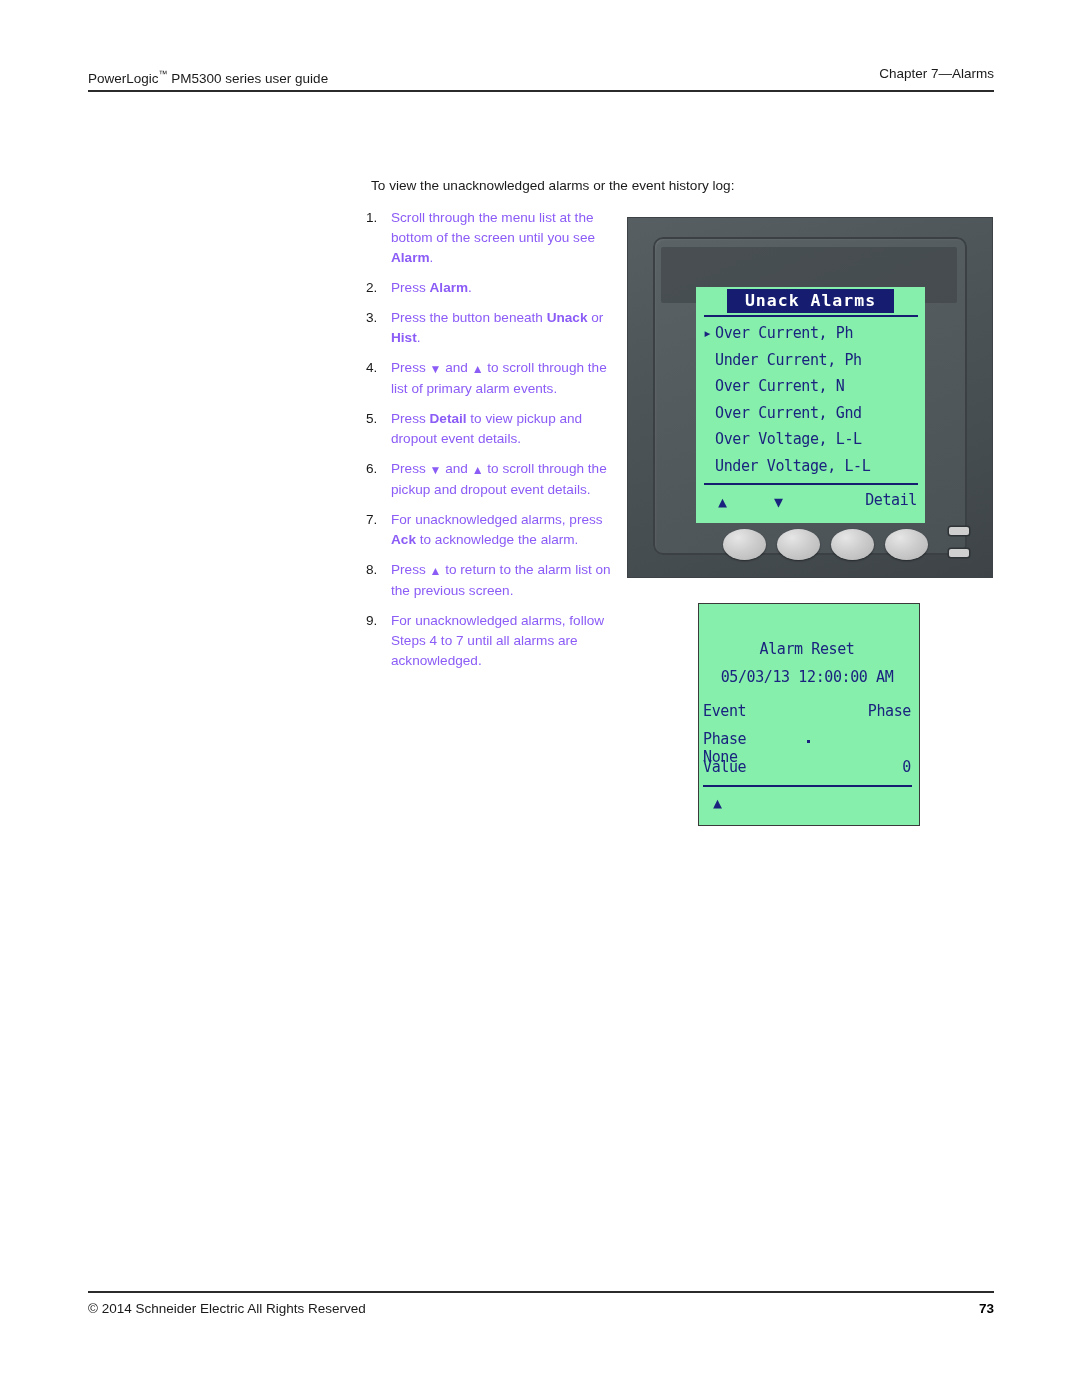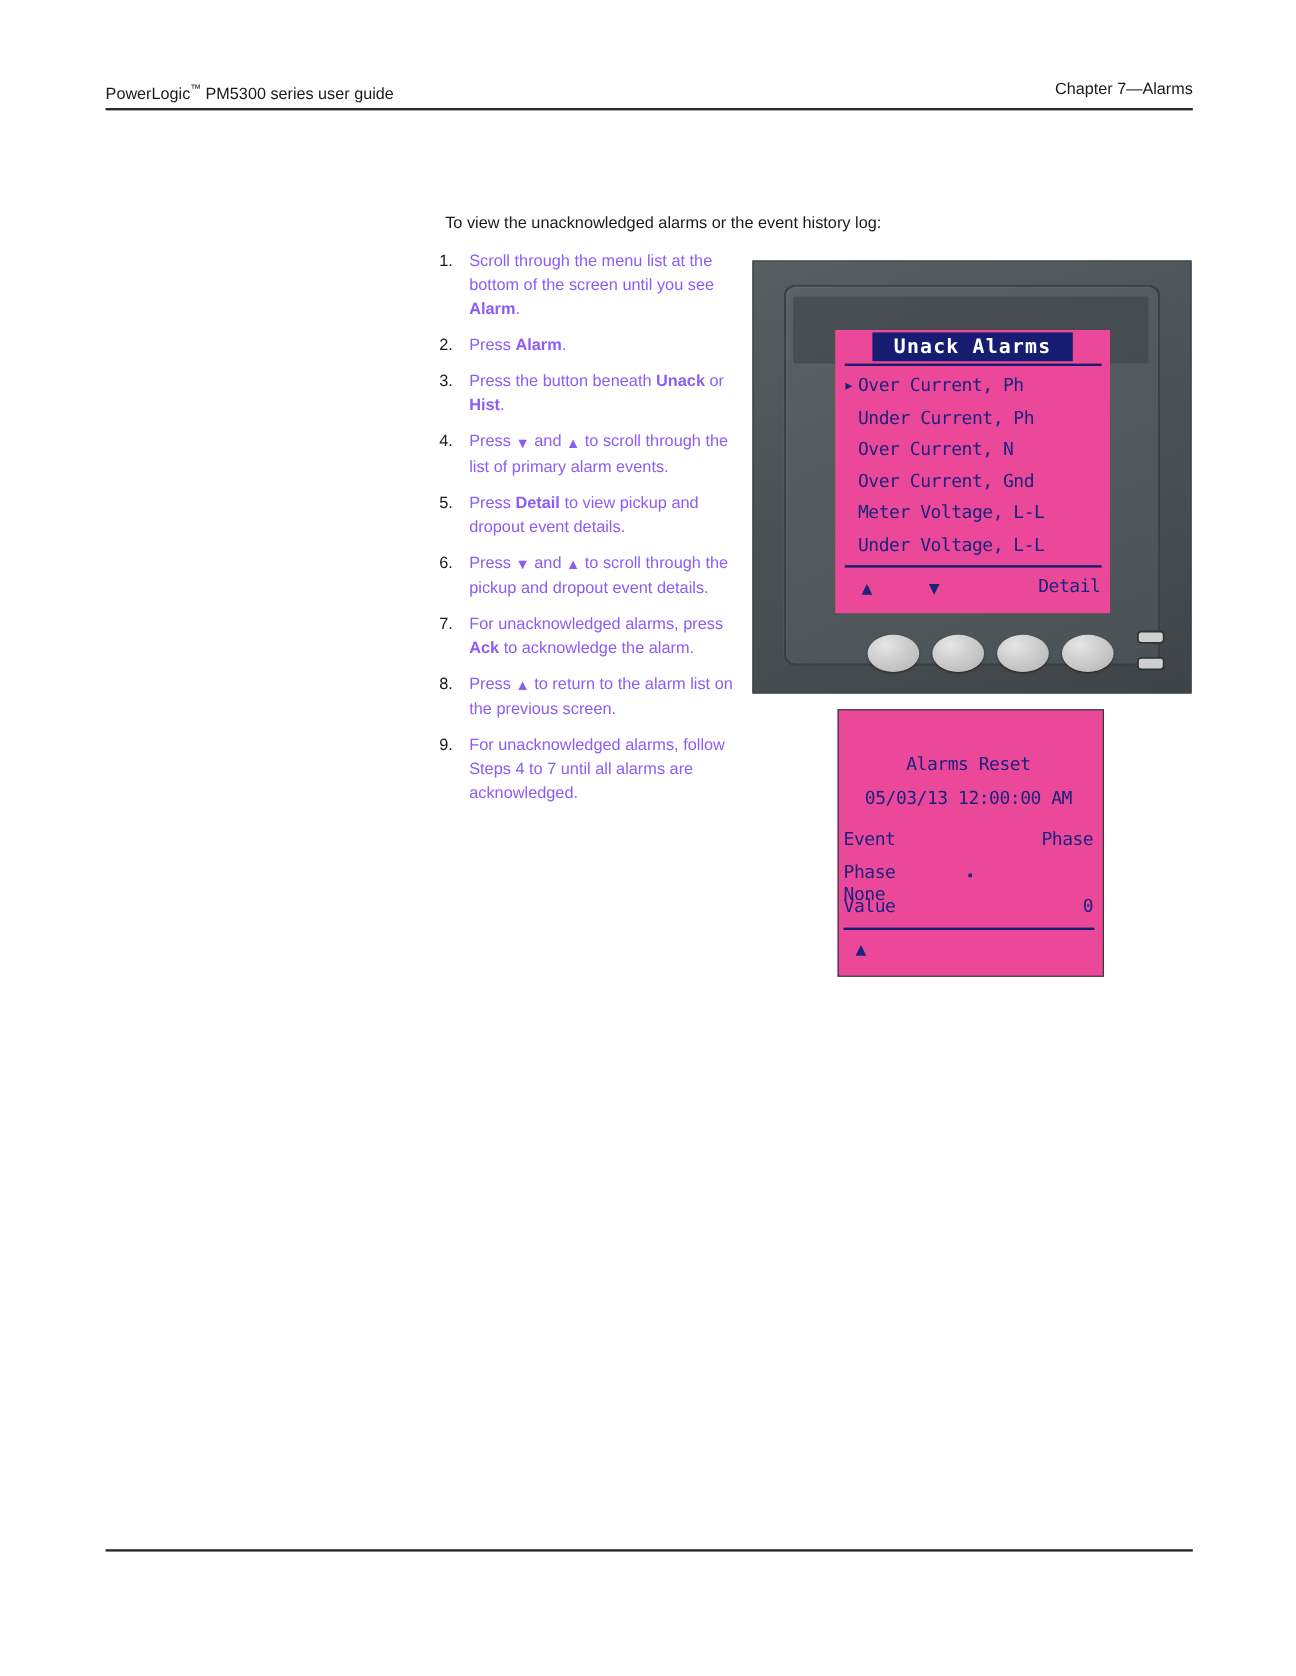--- a/index.html
+++ b/index.html
@@ -170,25 +170,26 @@
     height: 8px;
     border-radius: 2px;
     background: #cfcfcf;
     box-shadow: 0 0 0 1.5px #2e3336;
   }
   .led.l1 { left: 226px; top: 0px; }
   .led.l2 { left: 226px; top: 22px; }
 
   
   .lcd {
-    background: #ec4899;
+    background: #86efac;
     position: absolute;
     font-family: "DejaVu Sans Mono", monospace;
     color: #151b6b;
     overflow: hidden;
+    margin-top: 12px;
   }
   .lcd-1 {
     left: 696px;
     top: 275px;
     width: 229px;
     height: 236px;
   }
   .lcd-2 {
     left: 698px;
     top: 591px;
@@ -407,33 +408,33 @@
   <div class="lcd lcd-1">
     <div class="lcd-title-row">
       <div class="lcd-title">Unack Alarms</div>
     </div>
     <div class="lcd-hr top"></div>
     <div class="lcd-list" id="lcd1-list">
         <div class="lcd-item selected">Over Current, Ph</div>
         <div class="lcd-item">Under Current, Ph</div>
         <div class="lcd-item">Over Current, N</div>
         <div class="lcd-item">Over Current, Gnd</div>
-        <div class="lcd-item">Meter Voltage, L-L</div>
+        <div class="lcd-item">Over Voltage, L-L</div>
         <div class="lcd-item">Under Voltage, L-L</div>
       </div>
     <div class="lcd-hr bottom"></div>
     <div class="lcd-softkeys">
       <div class="sk up">▲</div>
       <div class="sk down">▼</div>
       <div class="sk detail">Detail</div>
     </div>
   </div>
 
   <div class="lcd lcd-2">
-    <div class="lcd2-center r1">Alarms Reset</div>
+    <div class="lcd2-center r1">Alarm Reset</div>
     <div class="lcd2-center r2">05/03/13 12:00:00 AM</div>
 
     <div class="lcd2-row r3">
       <span>Event</span>
       <span>Phase</span>
     </div>
     <div class="lcd2-row r4">
       <span>Phase</span>
       <span>None</span>
     </div>
@@ -443,14 +444,18 @@
       <span>0</span>
     </div>
 
     <div class="lcd-hr bottom"></div>
     <div class="lcd2-softkeys">
       <div class="sk up">▲</div>
     </div>
   </div>
 
   <div class="footer-rule"></div>
+  <div class="footer">
+    <div class="footer-left">© 2014 Schneider Electric All Rights Reserved</div>
+    <div class="footer-right">73</div>
+  </div>
 
 </div>
 
 </body></html>

